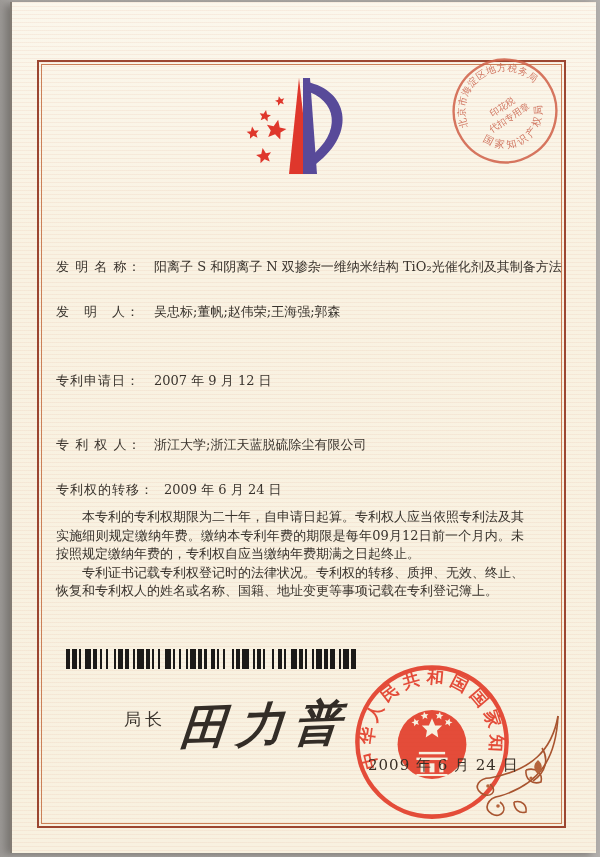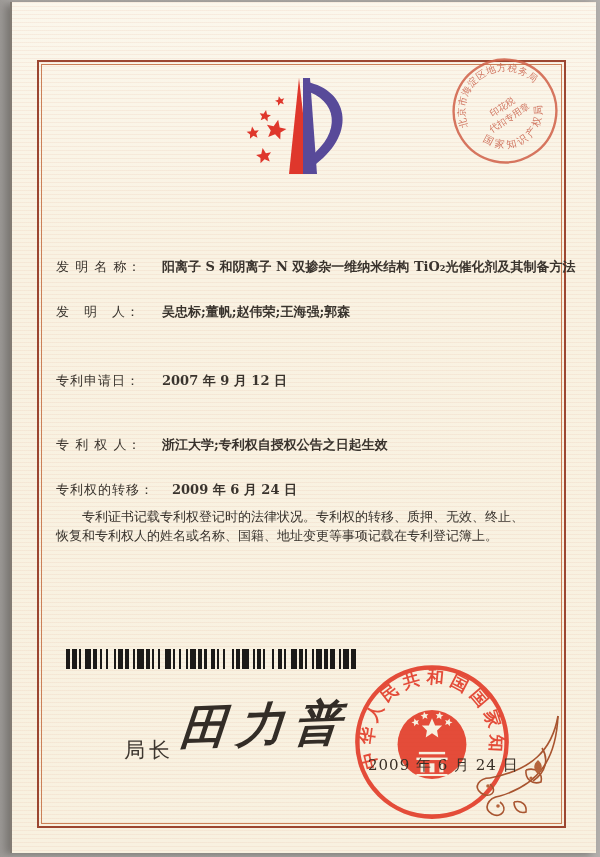--- a/index.html
+++ b/index.html
@@ -26,30 +26,30 @@
   }
   .cert-no{position:absolute;left:44px;top:99px;font-size:13px;letter-spacing:2px;color:#433c35;}
   .tax-stamp{position:absolute;left:438px;top:54px;width:110px;height:110px;transform:rotate(-33deg);opacity:.85;}
   .logo{position:absolute;left:230px;top:72px;width:122px;height:110px;}
   .title{
     position:absolute;left:25px;top:182px;width:525px;text-align:center;
     font-size:31px;font-weight:600;letter-spacing:6px;color:#2f2a25;
   }
   .field-row{position:absolute;left:44px;white-space:nowrap;font-size:13px;color:#39332d;}
   .f-label{display:inline-block;min-width:88px;letter-spacing:1px;}
-  .f-value{margin-left:18px;font-weight:bold;}
+  .f-value{margin-left:10px;}
   .paras{
     position:absolute;left:44px;top:506px;width:468px;
     font-size:13px;line-height:18.6px;text-align:justify;color:#38322c;
   }
   .paras p{margin:0;text-indent:2em;}
   .barcode{position:absolute;left:54px;top:647px;width:292px;height:20px;display:flex;}
   .bc-bar{background:#1c1a18;}
   .bc-gap{background:transparent;}
-  .sig-label{position:absolute;left:112px;top:734px;font-size:21px;letter-spacing:4px;color:#3c352e;text-align:center;}
+  .sig-label{position:absolute;left:112px;top:706px;font-size:17px;letter-spacing:4px;color:#3c352e;text-align:center;}
   .sig-name{
     position:absolute;left:168px;top:692px;font-size:47px;font-weight:600;
     letter-spacing:10px;color:#332d27;transform:rotate(-2deg) skewX(-7deg);
     font-style:italic;
   }
   .seal{position:absolute;left:338px;top:658px;width:164px;height:164px;opacity:.9;}
   .seal-date{position:absolute;left:356px;top:754px;font-size:15px;letter-spacing:1px;color:#382f26;z-index:6;}
   .flourish{position:absolute;left:456px;top:712px;width:92px;height:106px;}
   .footer{position:absolute;left:25px;top:787px;width:525px;text-align:center;font-size:11.5px;color:#453d35;letter-spacing:1px;}
   svg text{font-family:"DejaVu Serif","Liberation Serif",serif;}
@@ -100,27 +100,28 @@
   <div class="field-row" style="top:256px">
     <span class="f-label">发 明 名 称：</span><span class="f-value">阳离子 S 和阴离子 N 双掺杂一维纳米结构 TiO₂光催化剂及其制备方法</span>
   </div>
   <div class="field-row" style="top:301px">
     <span class="f-label">发　明　人：</span><span class="f-value">吴忠标;董帆;赵伟荣;王海强;郭森</span>
   </div>
   <div class="field-row" style="top:370px">
     <span class="f-label">专利申请日：</span><span class="f-value">2007 年 9 月 12 日</span>
   </div>
   <div class="field-row" style="top:434px">
-    <span class="f-label">专 利 权 人：</span><span class="f-value">浙江大学;专利权自授权公告之日起生效</span>
+    <span class="f-label">专 利 权 人：</span><span class="f-value">浙江大学;浙江天蓝脱硫除尘有限公司</span>
   </div>
   <div class="field-row" style="top:479px">
     <span class="f-label">专利权的转移：</span><span class="f-value">2009 年 6 月 24 日</span>
   </div>
 
   <div class="paras">
+    <p>本专利的专利权期限为二十年，自申请日起算。专利权人应当依照专利法及其实施细则规定缴纳年费。缴纳本专利年费的期限是每年09月12日前一个月内。未按照规定缴纳年费的，专利权自应当缴纳年费期满之日起终止。</p>
     <p>专利证书记载专利权登记时的法律状况。专利权的转移、质押、无效、终止、恢复和专利权人的姓名或名称、国籍、地址变更等事项记载在专利登记簿上。</p>
   </div>
 
   <div class="barcode">
       <div class="bc-bar" style="flex-grow: 2;"></div>
       <div class="bc-gap" style="flex-grow: 1;"></div>
       <div class="bc-bar" style="flex-grow: 2;"></div>
       <div class="bc-gap" style="flex-grow: 1;"></div>
       <div class="bc-bar" style="flex-grow: 1;"></div>
       <div class="bc-gap" style="flex-grow: 2;"></div>

